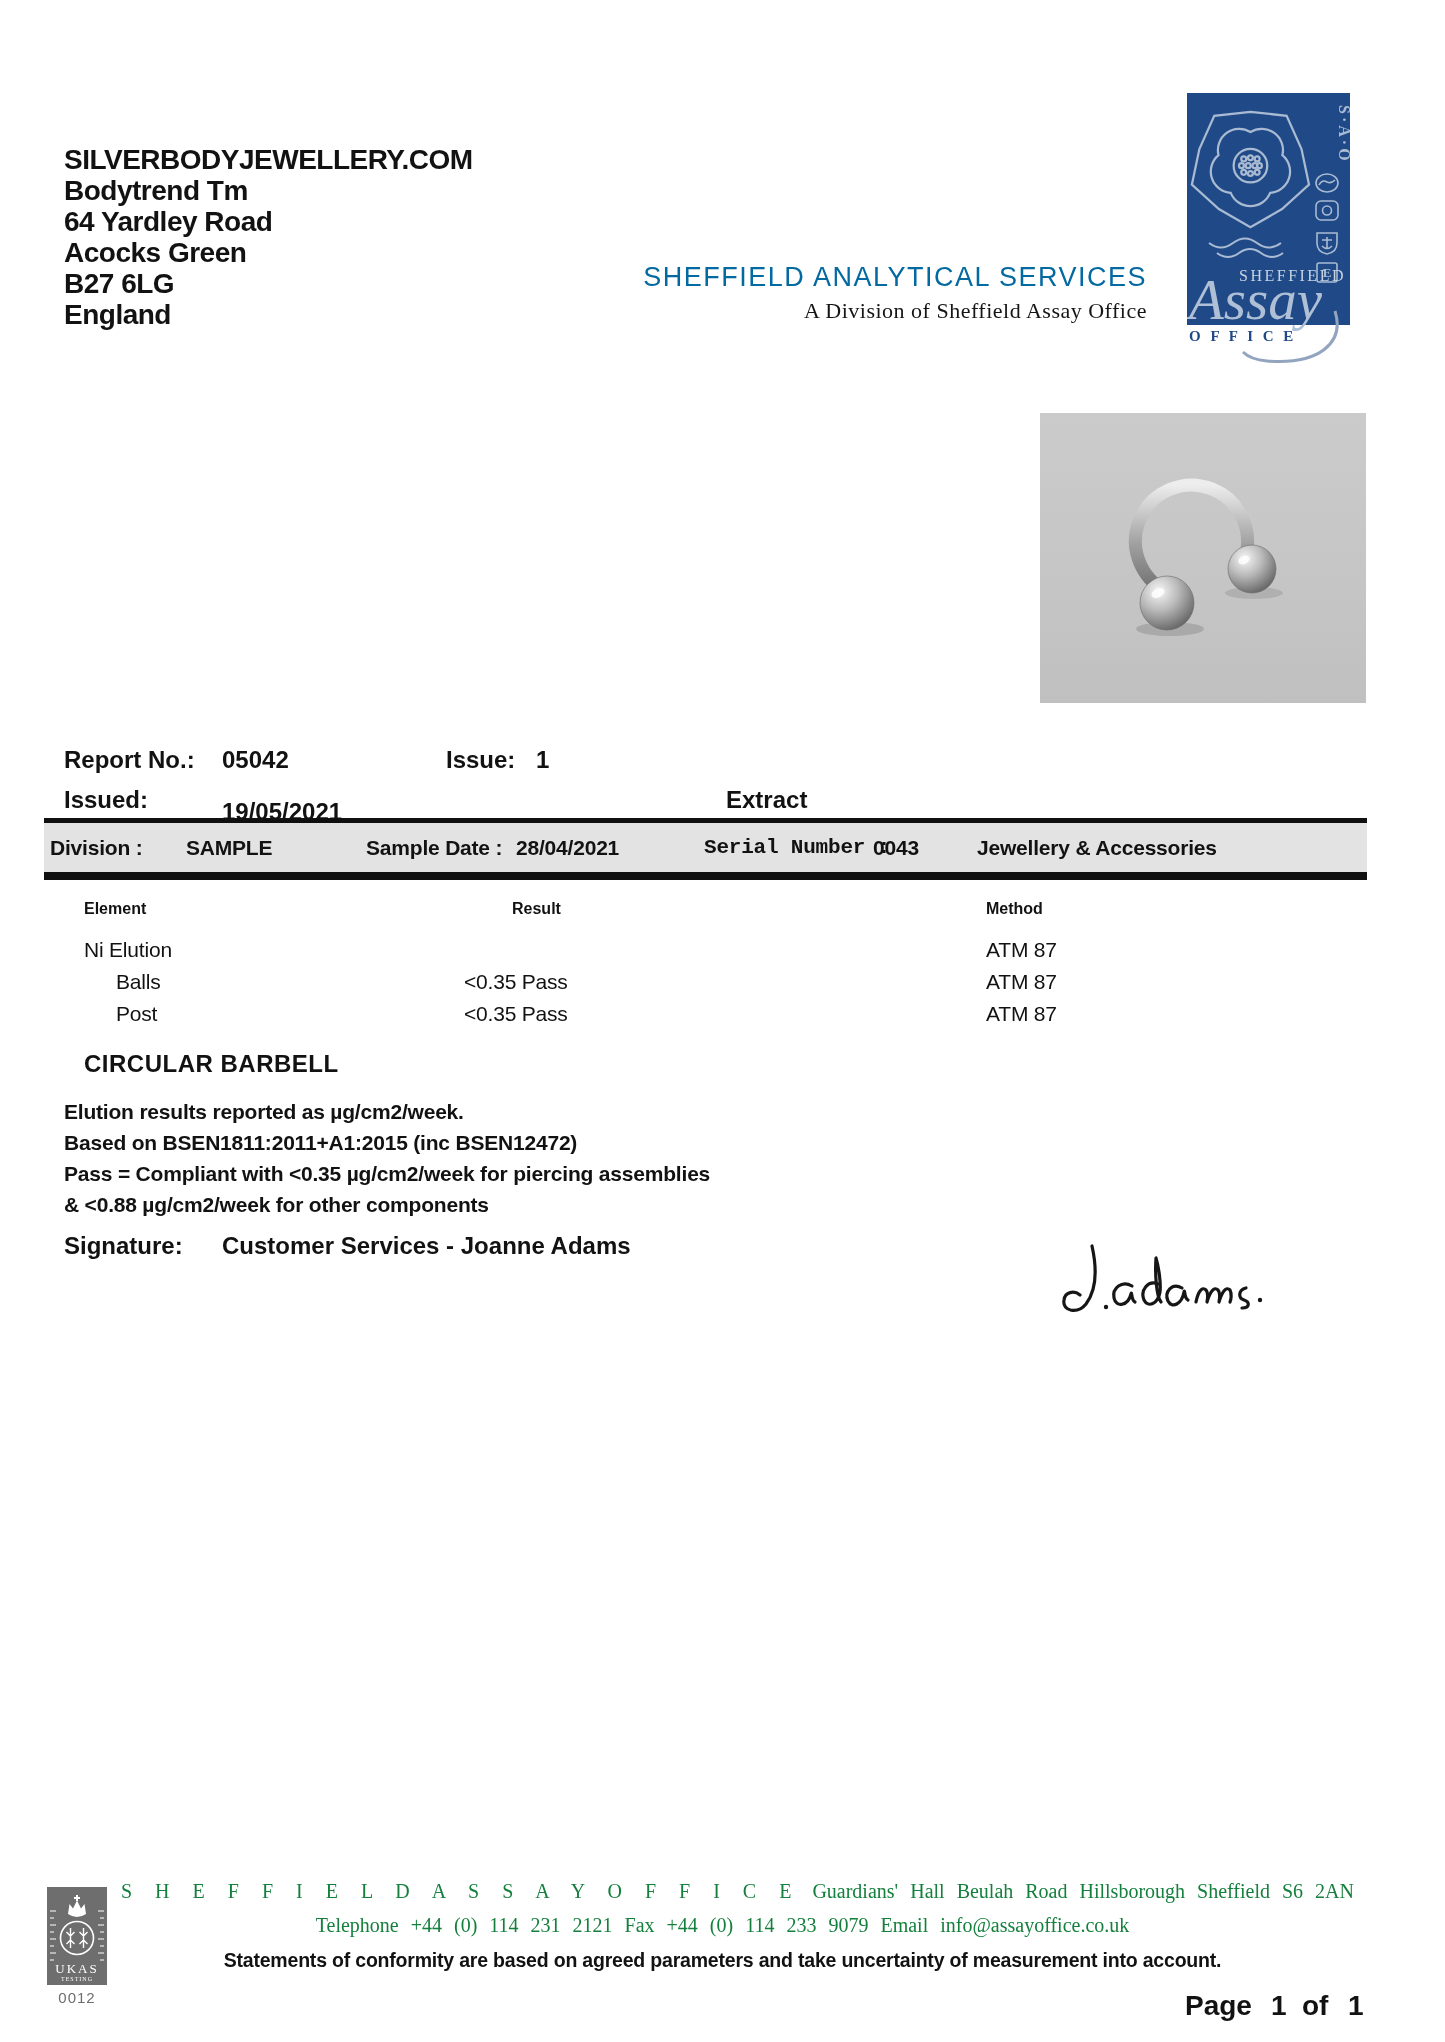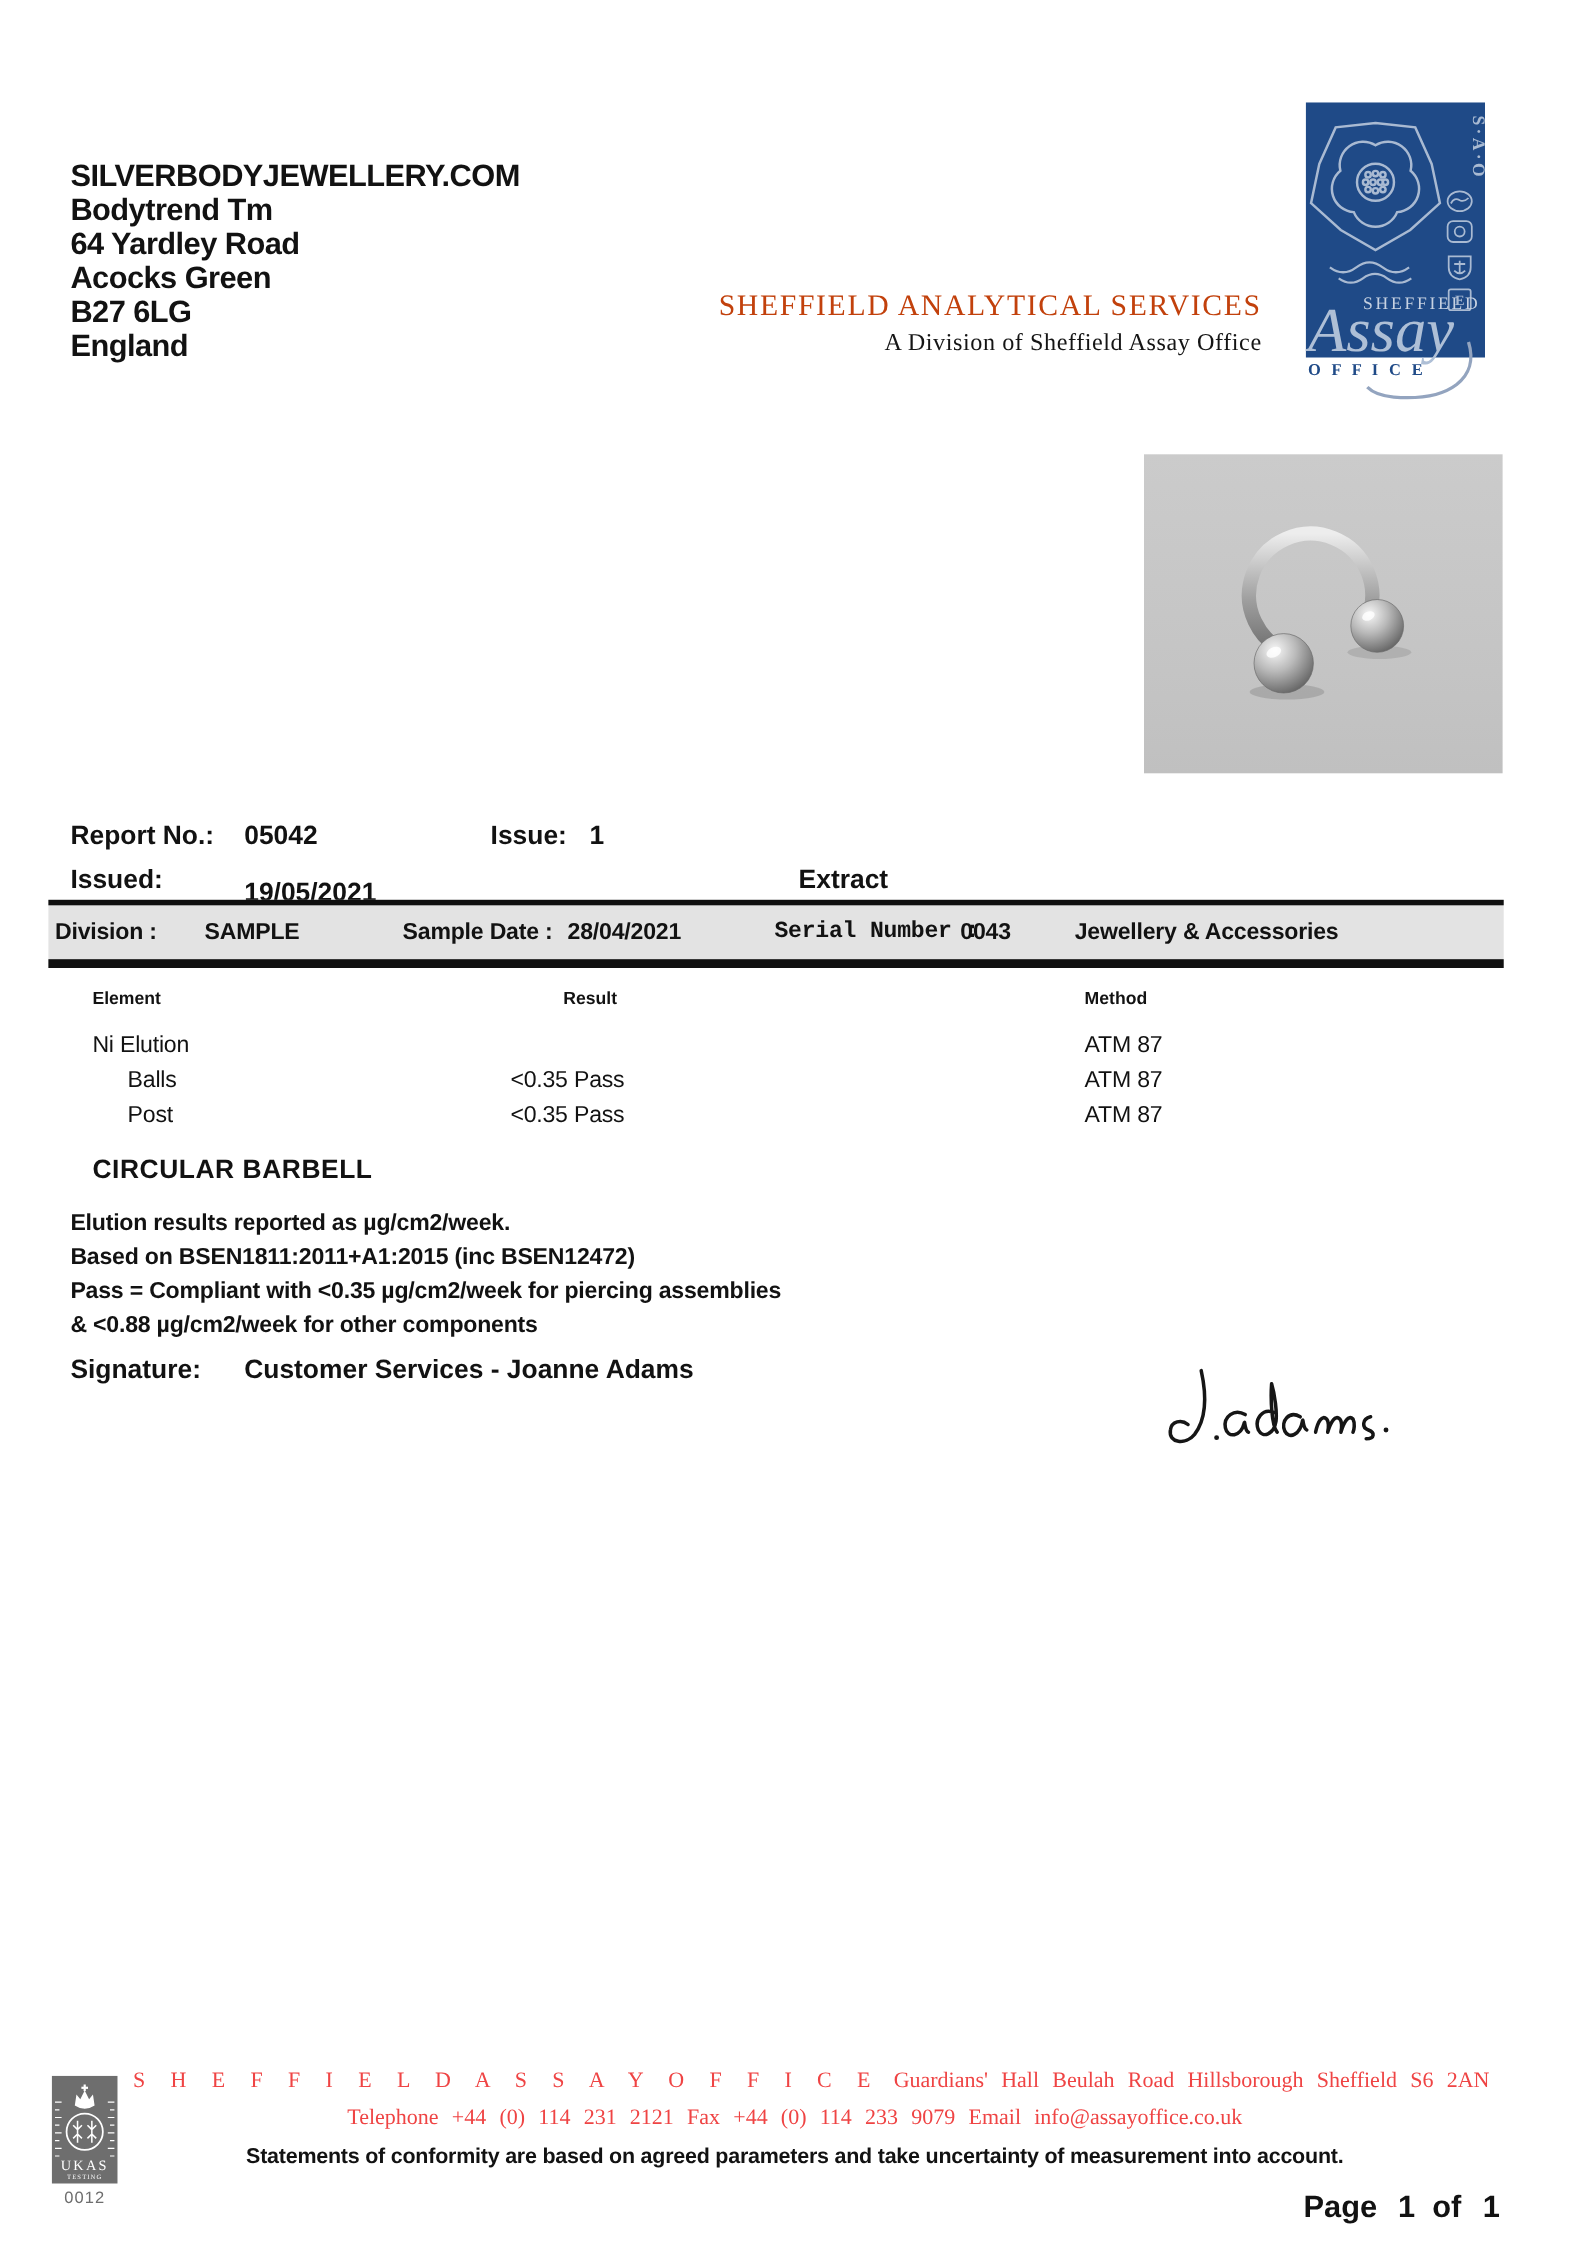--- a/index.html
+++ b/index.html
@@ -12,22 +12,22 @@
     color:#121212;
     overflow:hidden;
   }
   .abs{position:absolute;}
 
   
   .company-line{font-weight:700;font-size:28px;line-height:31px;letter-spacing:-0.5px;white-space:nowrap;}
   .company-line.first{font-size:28px;}
   .division{ text-align:right;}
   .division-title{
-    font-family:Liberation Serif, serif;
-    font-size:27px;color:#c2410c;letter-spacing:1.5px;white-space:nowrap;
+    font-family:Liberation Sans, sans-serif;
+    font-size:27px;color:#0369a1;letter-spacing:1.5px;white-space:nowrap;
   }
   .division-sub{
     font-family:"Liberation Serif", serif;
     font-size:22px;color:#151515;margin-top:5px;letter-spacing:0.5px;white-space:nowrap;
   }
 
   
   .meta{font-weight:700;font-size:24px;white-space:nowrap;}
 
   
@@ -45,21 +45,21 @@
   
   .th{font-weight:700;font-size:16px;white-space:nowrap;}
   .td{font-weight:400;font-size:21px;white-space:nowrap;letter-spacing:-0.2px;}
 
   .item-title{font-weight:700;font-size:24px;letter-spacing:0.5px;white-space:nowrap;}
   .note-line{font-weight:700;font-size:21px;line-height:31px;white-space:nowrap;letter-spacing:-0.2px;}
 
   
   .foot-serif{
     font-family:"Liberation Serif", serif;
-    font-size:20px;color:#ef4444;white-space:nowrap;
+    font-size:20px;color:#15803d;white-space:nowrap;
   }
   .foot-name{letter-spacing:5px;word-spacing:8px;}
   .foot-addr{word-spacing:7px;margin-left:16px;}
   .foot-contact{word-spacing:7px;}
   .foot-bold{font-weight:700;font-size:19.5px;white-space:nowrap;letter-spacing:-0.2px;}
   .foot-center{left:0;width:1445px;display:flex;justify-content:center;}
   .page-num{font-weight:700;font-size:28px;white-space:nowrap;}
 
   .photo{
     left:1040px;top:413px;width:326px;height:290px;

